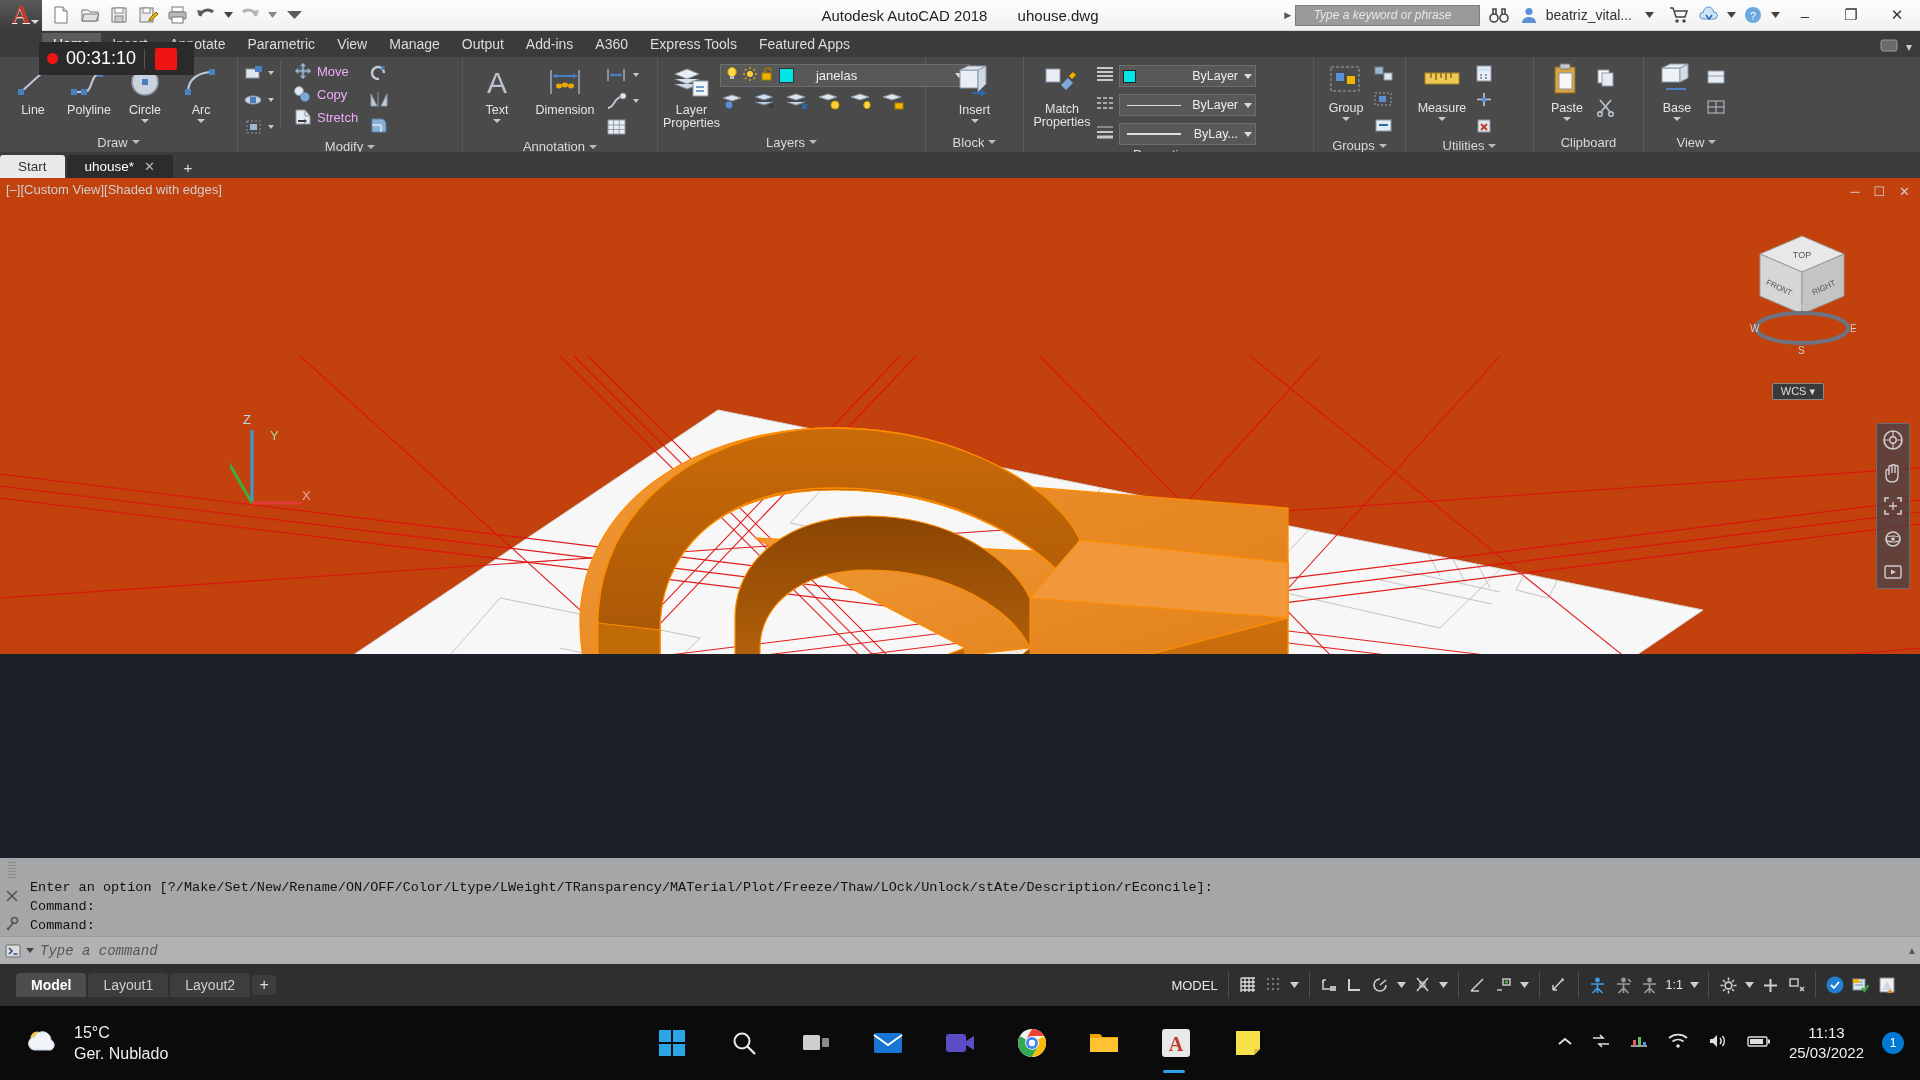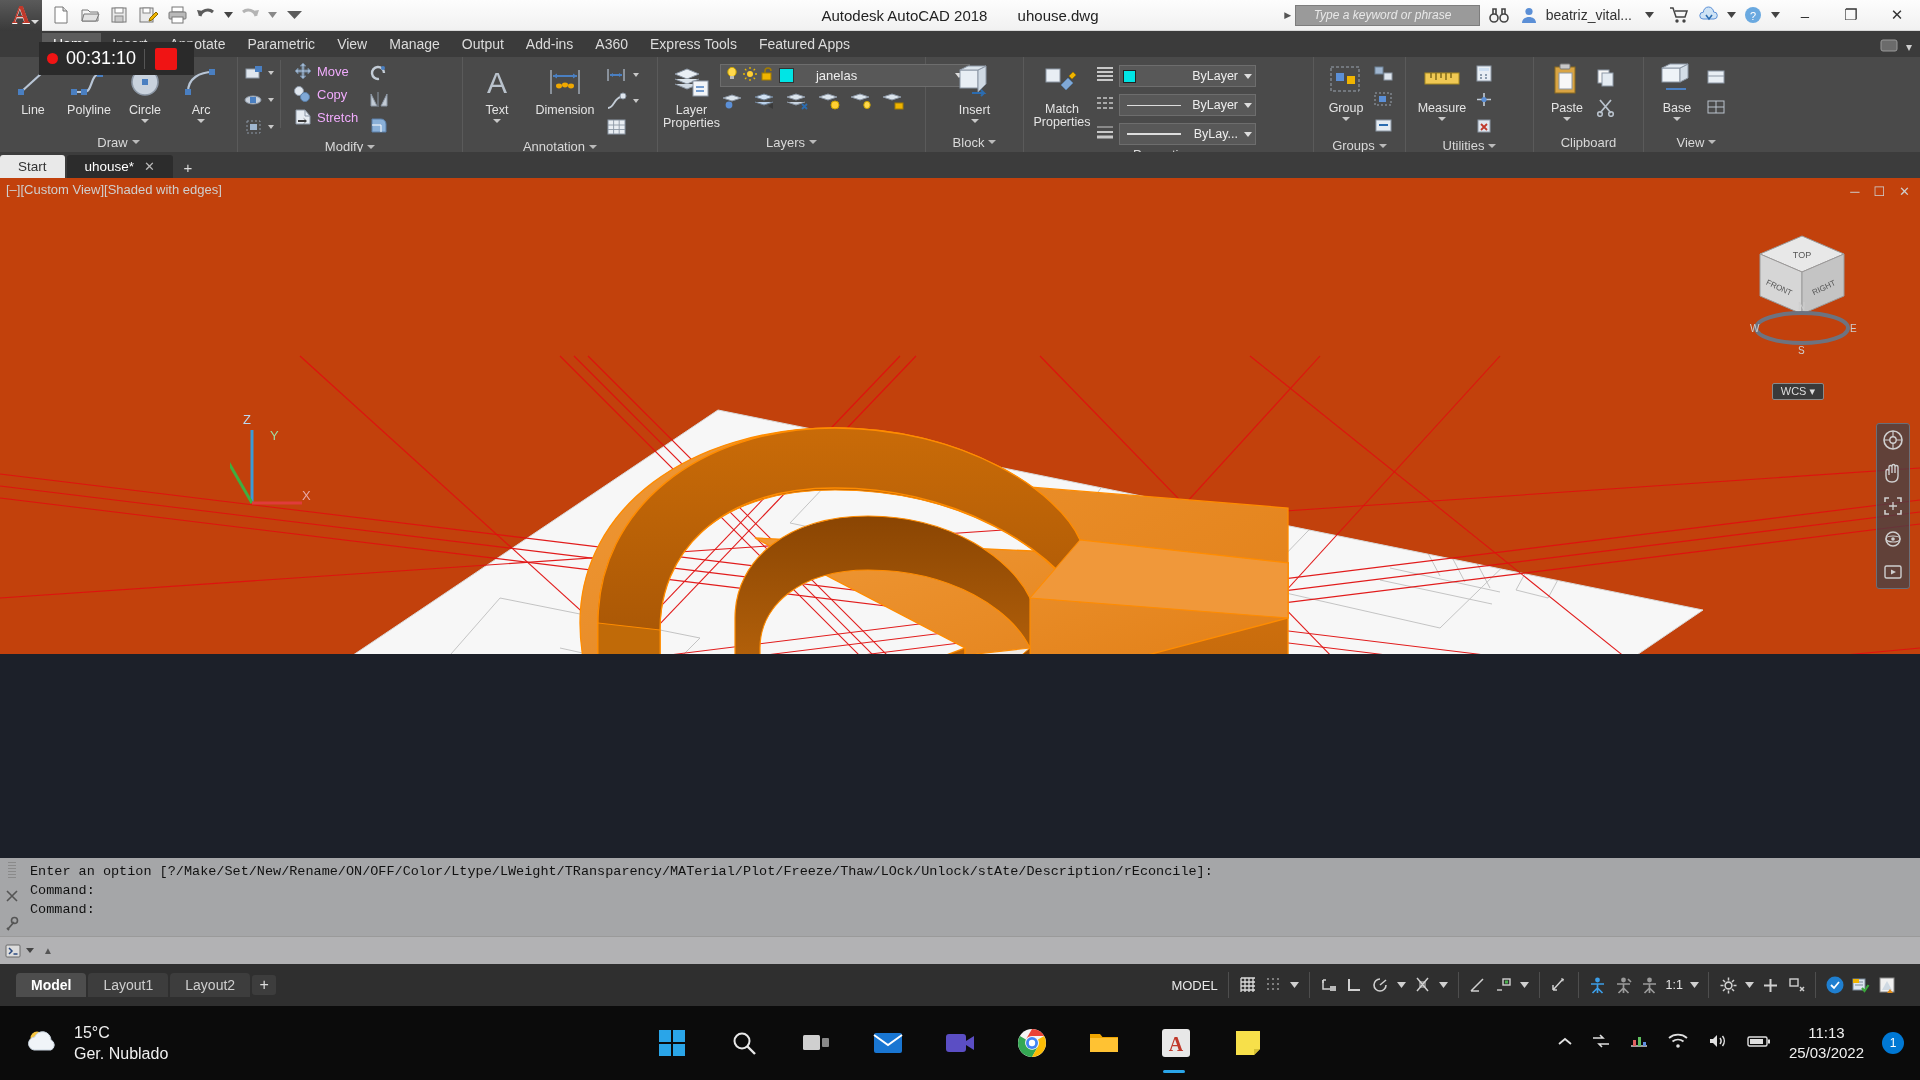--- a/index.html
+++ b/index.html
@@ -116,21 +116,21 @@
   
   .ucs { position:absolute; left:230px; top:230px; z-index:20; }
 
   
   .cmdarea { position:absolute; left:0; top:858px; width:1920px; height:78px;
     background:rgba(200,200,200,.80); display:flex; }
   .cmd-grip { width:24px; display:flex; flex-direction:column; align-items:center;
     padding-top:4px; gap:10px; }
   .cmd-grip .dots { width:8px;height:16px;
     background:repeating-linear-gradient(#8a8a8a 0 1px, transparent 1px 3px); }
-  .cmd-lines { flex:1; padding:4px 0 0 6px; font-family:"Liberation Mono",monospace;
+  .cmd-lines { flex:1; padding:20px 0 0 6px; font-family:"Liberation Mono",monospace;
     font-size:13.5px; color:#111; line-height:19px; }
   .cmd-input-bar { position:absolute; left:0; top:936px; width:1920px; height:28px;
     background:rgba(205,205,205,.85); display:flex; align-items:center;
     border-top:1px solid #9a9a9a; }
   .cmd-prompt { width:26px; display:flex; align-items:center; justify-content:center;
     font-family:"Liberation Mono",monospace; font-size:14px; color:#2b4a80; }
   .cmd-prompt-dn { width:0;height:0;border-left:4px solid transparent;
     border-right:4px solid transparent;border-top:5px solid #444; margin-right:6px; }
   .cmd-input { flex:1; font:italic 14px "Liberation Mono",monospace; color:#555; }
   .cmd-scroll { width:16px; height:28px; display:flex; align-items:center;
@@ -1057,20 +1057,21 @@
 </div>
 
 <div class="cmd-input-bar">
   <span class="cmd-prompt">
     <svg width="16" height="16" viewBox="0 0 16 16">
         <rect x="1" y="2" width="14" height="12" rx="1" fill="#dcdcdc" stroke="#6b6b6b"></rect>
         <path d="M4 5l3 3-3 3M8.5 11h4" stroke="#2b4a80" stroke-width="1.5" fill="none"></path>
       </svg>
   </span>
   <span class="cmd-prompt-dn"></span>
+  <span class="cmd-input">Type a command</span>
   <span class="cmd-scroll">▲</span>
 </div>
 
 <div class="bottombar">
   <div style="width:16px"></div>
   <div class="ltab active">Model</div>
   <div class="ltab">Layout1</div>
   <div class="ltab">Layout2</div>
   <div class="ltab-add">+</div>
 

